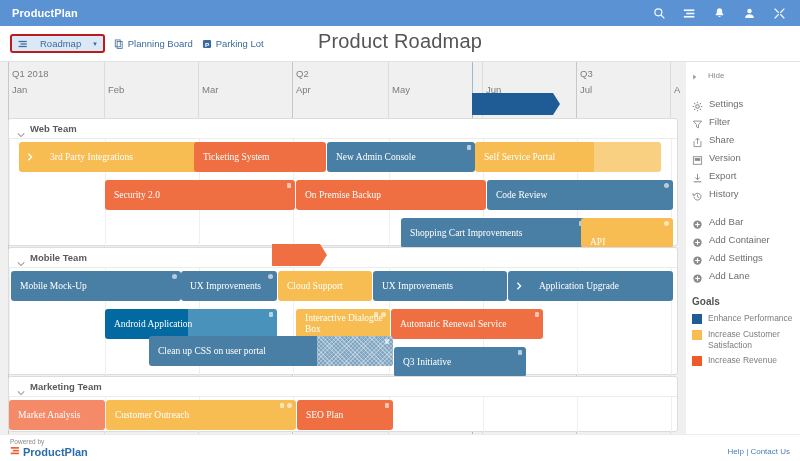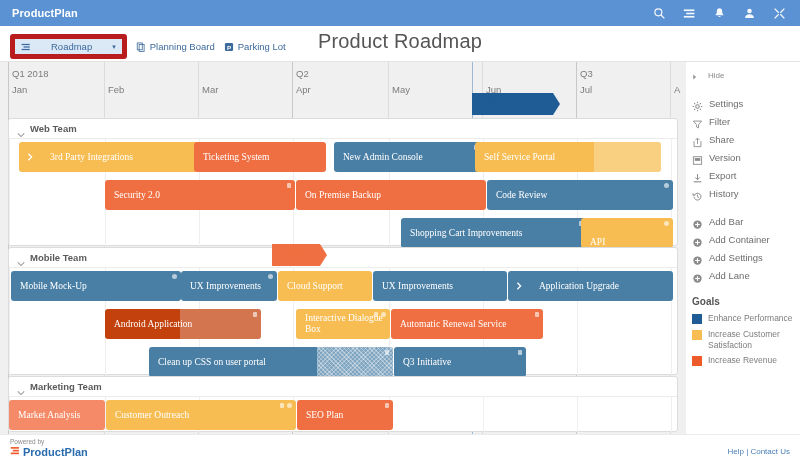--- a/index.html
+++ b/index.html
@@ -27,22 +27,22 @@
   .ticon { width:13px; height:13px; opacity:.95; display:block; }
   .ticon svg { display:block; }
 
   
   .subnav {
     position:absolute; left:0; top:26px; width:800px; height:36px;
     background:#fff; border-bottom:1px solid #e3e3e3;
   }
   .nav-btns { position:absolute; left:10px; top:8px; display:flex; align-items:center; gap:9px; }
   .nav-pill {
-    display:flex; align-items:center; gap:20px;
-    background:#dbe8f6; border:5px solid #b91c1c; border-radius:3px;
+    display:flex; align-items:center; gap:12px;
+    background:#dbe8f6; border:2px solid #b91c1c; border-radius:3px;
     padding:2px 6px; font-size:9.5px; color:#3d6a9c; white-space:nowrap;
   }
   .nav-link {
     display:flex; align-items:center; gap:4px;
     font-size:9.5px; color:#3d6a9c; white-space:nowrap;
   }
   .nav-ic { width:10px; height:10px; display:block; }
   .page-title {
     position:absolute; left:0; top:4px; width:800px; text-align:center;
     font-size:20px; color:#555; font-weight:normal; letter-spacing:.2px;
@@ -296,21 +296,21 @@
                 </svg>
               </span>
               <span class="lbl">3rd Party Integrations</span>
               <span class="marks">
                 <span></span>
               </span>
             </div>
             <div class="bar" style="left: 185px; width: 132px; top: 3px; background: rgb(239, 111, 66);">
               <span class="lbl">Ticketing System</span>
             </div>
-            <div class="bar" style="left: 318px; width: 148px; top: 3px; background: rgb(74, 127, 165); margin-left: 7px;">
+            <div class="bar" style="left: 318px; width: 148px; top: 3px; background: rgb(74, 127, 165);">
               <span class="lbl">New Admin Console</span>
               <span class="marks">
                 <span></span>
               </span>
             </div>
             <div class="bar" style="left: 466px; width: 186px; top: 3px; background: rgb(247, 189, 82);">
               <span class="lbl">Self Service Portal</span>
               <span class="prog" style="width: 36%;"></span>
             </div>
             <div class="bar" style="left: 96px; width: 190px; top: 41px; background: rgb(239, 111, 66);">
@@ -379,41 +379,41 @@
               <span class="lbl">UX Improvements</span>
             </div>
             <div class="bar" style="left: 499px; width: 165px; top: 3px; background: rgb(74, 127, 165);">
               <span class="chevbtn">
                 <svg viewBox="0 0 10 10" width="8" height="8">
                   <path d="M3 1l4 4-4 4" fill="none" stroke="#fff" stroke-width="1.6"></path>
                 </svg>
               </span>
               <span class="lbl">Application Upgrade</span>
             </div>
-            <div class="bar" style="left: 96px; width: 156px; top: 41px; background: #c2410c;">
+            <div class="bar" style="left: 96px; width: 172px; top: 41px; background: #0369a1;">
               <span class="lbl">Android Application</span>
               <span class="prog" style="width: 52%;"></span>
               <span class="marks">
                 <span></span>
               </span>
             </div>
             <div class="bar" style="left: 287px; width: 94px; top: 41px; background: rgb(247, 189, 82);">
               <span class="lbl two">Interactive Dialogue Box</span>
               <span class="marks">
                 <span></span>
                 <span class="c"></span>
               </span>
             </div>
             <div class="bar" style="left: 382px; width: 152px; top: 41px; background: rgb(239, 111, 66);">
               <span class="lbl">Automatic Renewal Service</span>
               <span class="marks">
                 <span></span>
               </span>
             </div>
-            <div class="bar" style="left: 140px; width: 244px; top: 79px; background: rgb(74, 127, 165);">
+            <div class="bar" style="left: 140px; width: 244px; top: 68px; background: rgb(74, 127, 165);">
               <span class="lbl">Clean up CSS on user portal</span>
               <span class="hatch" style="left: 168px; width: 76px;"></span>
               <span class="marks">
                 <span></span>
               </span>
             </div>
             <div class="bar" style="left: 385px; width: 132px; top: 79px; background: rgb(74, 127, 165);">
               <span class="lbl">Q3 Initiative</span>
               <span class="marks">
                 <span></span>

